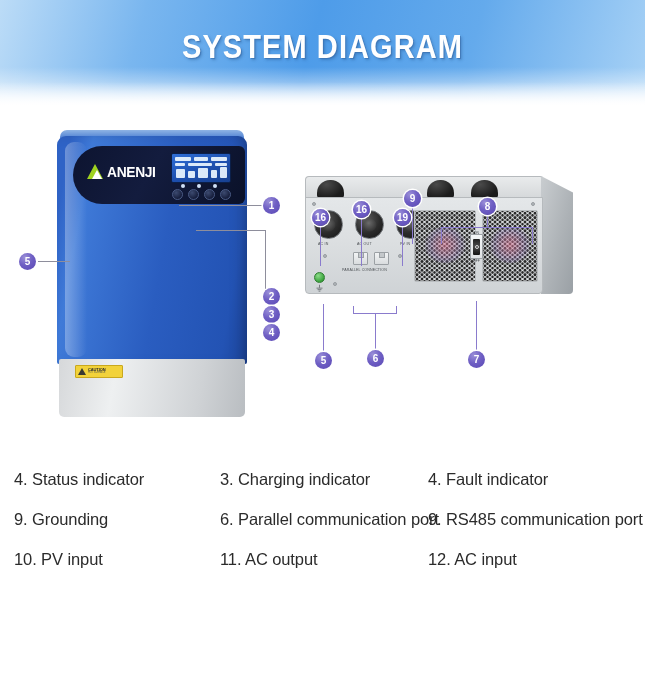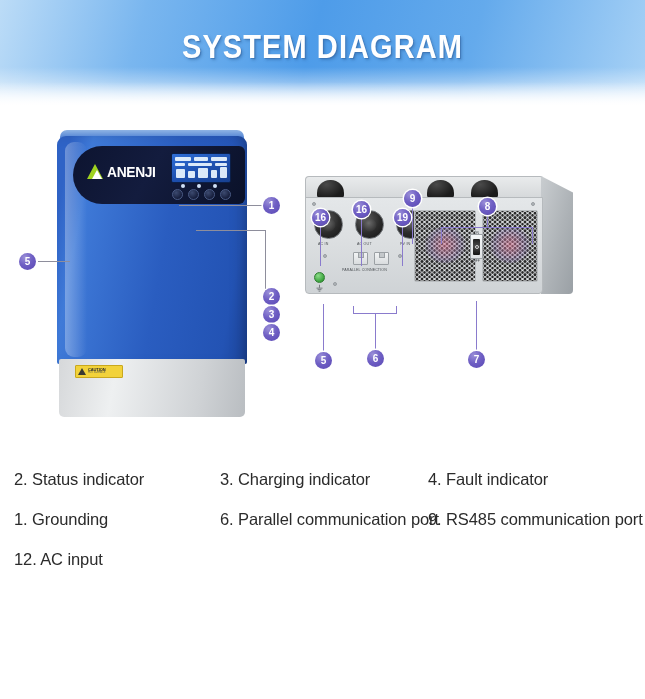--- a/index.html
+++ b/index.html
@@ -597,20 +597,22 @@
   <div class="leader v leader-purple" style="left:396px; top:198px; height:8px;"></div>
   <div class="leader v leader-purple" style="left:375px; top:205px; height:39px;"></div>
   <div class="callout" style="left:367px; top:242px;">6</div>
 
   <div class="leader v leader-purple" style="left:476px; top:193px; height:52px;"></div>
   <div class="callout" style="left:468px; top:243px;">7</div>
 
 </div>
 
 <div id="legend">
-  <div class="legend-item">2. Status indicator</div>
+  <div class="legend-item">4. Status indicator</div>
   <div class="legend-item">3. Charging indicator</div>
   <div class="legend-item">4. Fault indicator</div>
-  <div class="legend-item">1. Grounding</div>
+  <div class="legend-item">9. Grounding</div>
   <div class="legend-item">6. Parallel communication port</div>
   <div class="legend-item">9. RS485 communication port</div>
+  <div class="legend-item">10. PV input</div>
+  <div class="legend-item">11. AC output</div>
   <div class="legend-item">12. AC input</div>
 </div>
 
 </body></html>

